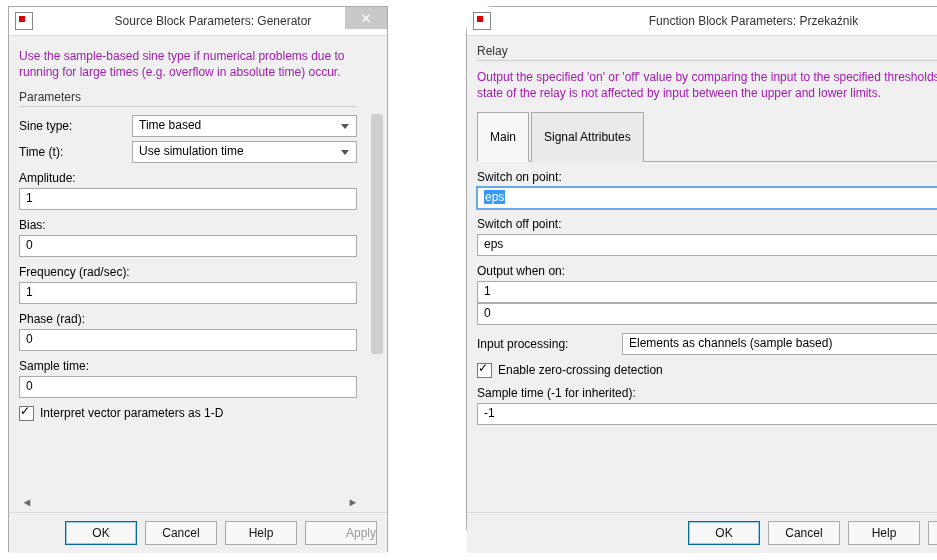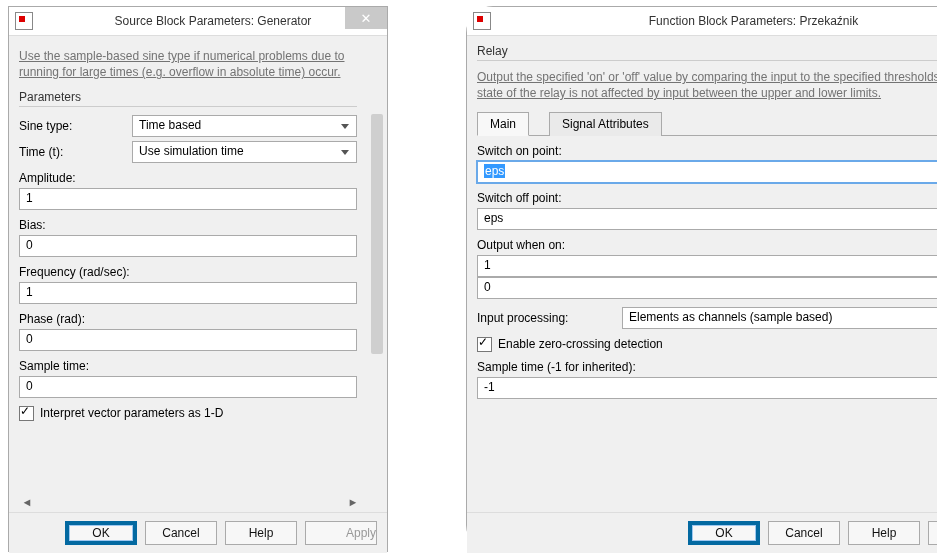--- a/index.html
+++ b/index.html
@@ -70,24 +70,23 @@
   .content {
     padding: 8px 10px 0 10px;
     box-sizing: border-box;
     height: calc(100% - 28px - 40px);
     overflow: hidden;
     position: relative;
   }
 
   .desc-text {
     font-size: 12px;
-    color: #737373;
+    color: #a21caf;
     line-height: 1.35;
     margin: 4px 0 10px 0;
-    text-decoration: underline;
   }
 
   .fieldset {
     border: none;
     margin: 0 0 8px 0;
     padding: 0;
   }
   .fieldset-legend {
     font-size: 12px;
     color: #333;
@@ -167,24 +166,24 @@
     font-size: 12px;
     color: #000;
   }
 
   .tabs {
     display: flex;
     border-bottom: 1px solid #aaa;
     margin: 4px 0 8px 0;
   }
   .tab {
-    padding: 4px 12px;
+    padding: 17px 12px;
     border: 1px solid #aaa;
     border-bottom: none;
-    margin-right: 20px;
+    margin-right: 2px;
     background: #eaeaea;
     position: relative;
     top: 1px;
     font-size: 12px;
   }
   .tab.active {
     background: #f8f8f8;
     border-bottom: 1px solid #f8f8f8;
   }
 
@@ -244,21 +243,21 @@
     height: 24px;
     border: 1px solid #aaa;
     background: #f7f7f7;
     display: flex;
     align-items: center;
     justify-content: center;
     font-size: 12px;
     color: #111;
     box-sizing: border-box;
   }
-  .btn.default { border: 4px solid #0369a1; box-shadow: inset 0 0 0 1px #9ec8f0; }
+  .btn.default { border: 1px solid #0369a1; box-shadow: inset 0 0 0 1px #9ec8f0; }
   .btn.disabled { color: #999; padding-left: 40px; }
 
   .inner-content-pad { padding-right: 20px; }
 </style>
 </head>
 <body>
 
 <div class="window win-left">
   <div class="titlebar">
     <div class="titlebar-icon"></div>

